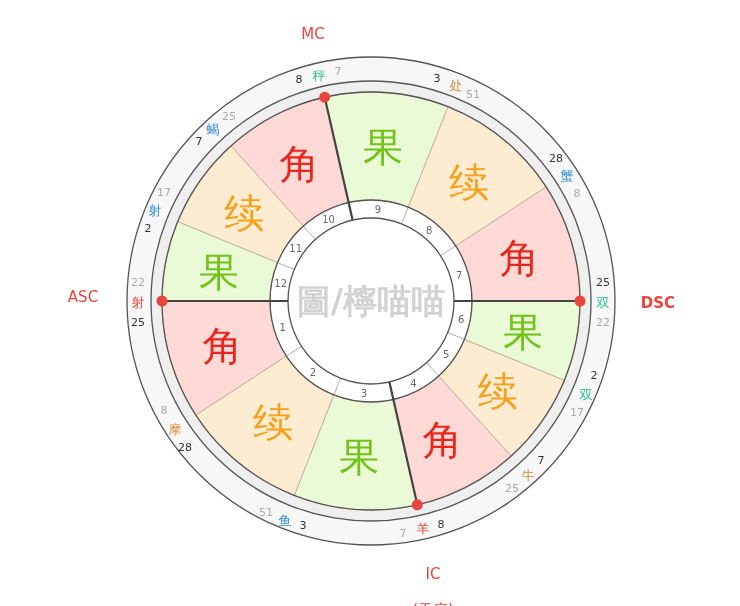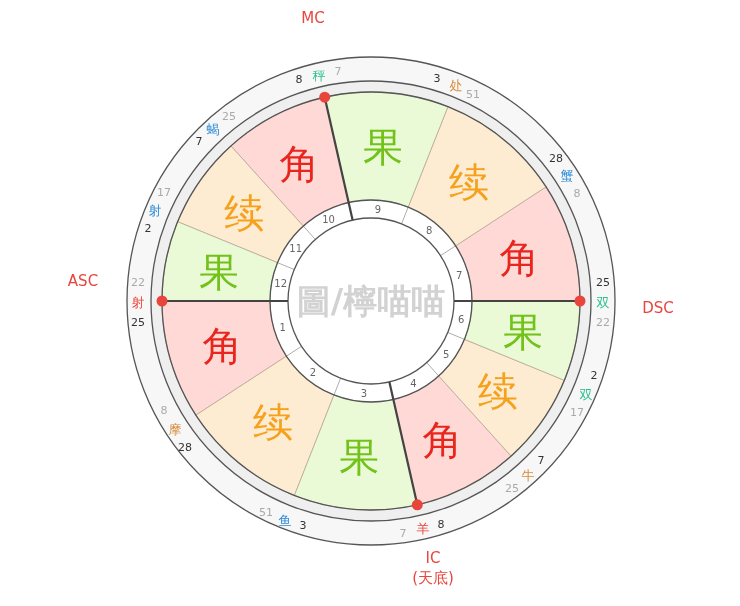--- a/index.html
+++ b/index.html
@@ -1,21 +1,21 @@
 <!DOCTYPE html>
 <html><head>
   <meta charset="utf-8">
   <style>
     html, body { margin: 0; padding: 0; background: #ffffff; }
     body { width: 740px; height: 606px; position: relative; overflow: hidden;
            font-family: "DejaVu Sans", sans-serif; }
     #chart { position: absolute; left: 0; top: 0; width: 740px; height: 606px; }
     .angle-label { position: absolute; color: #e8453c; font-size: 15px; text-align: center;
                    line-height: 20px; white-space: nowrap; font-family: "DejaVu Sans", sans-serif; }
-    .angle-label span { display: block; }
+    .angle-label span { display: block; margin-top: 16px; }
   </style>
 </head>
 <body>
 
 <svg id="chart" width="740" height="606" viewBox="0 0 740 606" xmlns="http://www.w3.org/2000/svg">
   <g id="rings">
       <circle cx="371" cy="301" r="244" fill="#f7f7f7" stroke="#555555" stroke-width="1.3"></circle>
       <circle cx="371" cy="301" r="220" fill="#efefef" stroke="#555555" stroke-width="1.3"></circle>
     </g>
     <g id="sectors">
@@ -124,21 +124,21 @@
       <circle cx="580" cy="301" r="5.5" fill="#e8453c"></circle>
       <circle cx="324.69636399753125" cy="97.19378495013731" r="5.5" fill="#e8453c"></circle>
       <circle cx="417.30363600246864" cy="504.8062150498627" r="5.5" fill="#e8453c"></circle>
     </g>
   <text id="watermark" x="371" y="313" text-anchor="middle" font-size="34" font-weight="bold" fill="#d2d2d2" font-family="'DejaVu Serif', serif">圖/檸喵喵</text>
 </svg>
 
 <div class="angle-label" id="lbl-0" style="left: 38px; width: 90px; top: 271px;">
   <span>ASC</span>
 </div>
-<div class="angle-label" id="lbl-1" style="left: 613px; width: 90px; top: 298px;">
+<div class="angle-label" id="lbl-1" style="left: 613px; width: 90px; top: 277px; font-weight: bold;">
   <span>DSC</span>
 </div>
 <div class="angle-label" id="lbl-2" style="left: 268px; width: 90px; top: 8px;">
   <span>MC</span>
 </div>
 <div class="angle-label" id="lbl-3" style="left: 388px; width: 90px; top: 548px;">
   <span>IC</span>
   <span>(天底)</span>
 </div>
 

